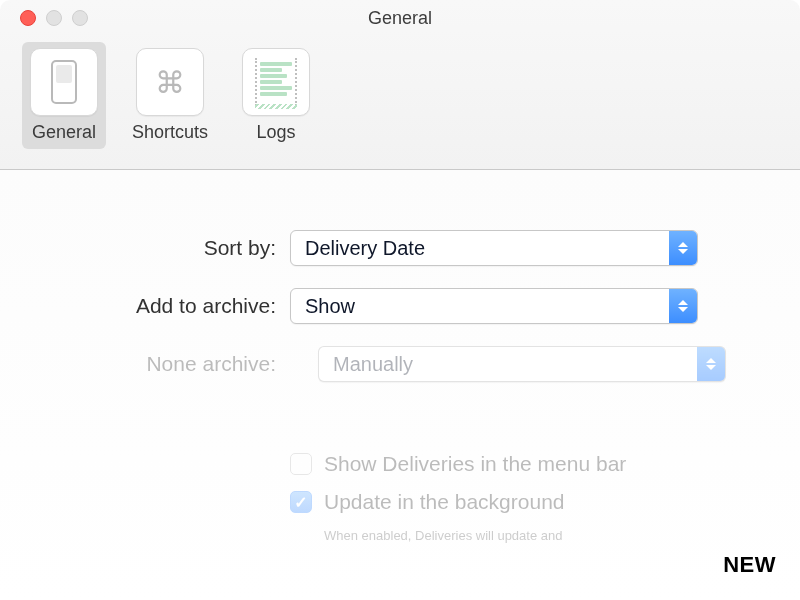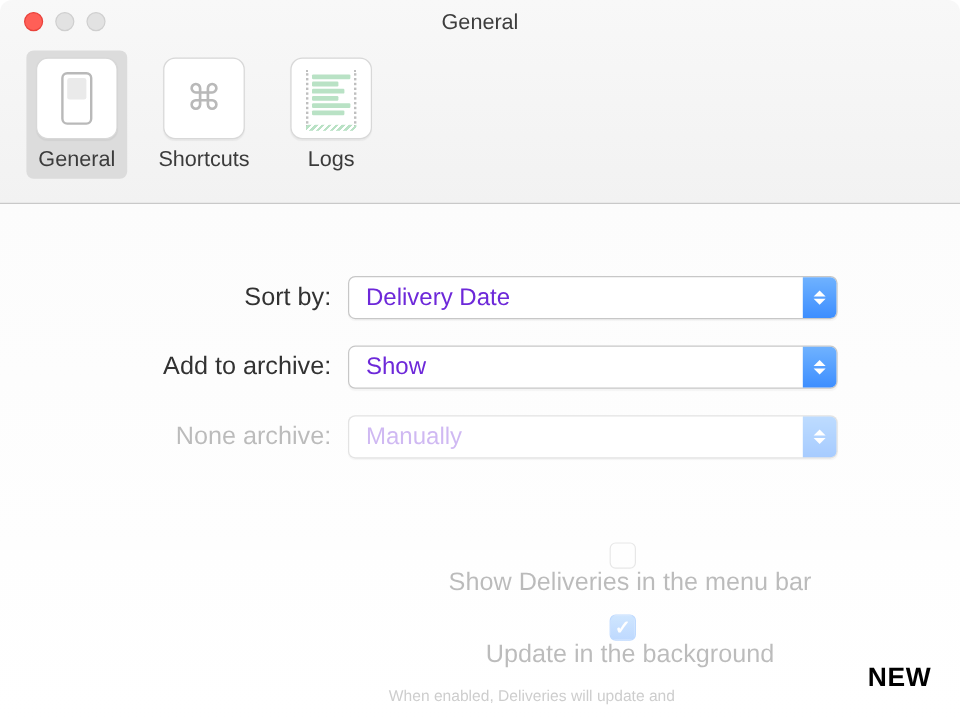--- a/index.html
+++ b/index.html
@@ -156,21 +156,21 @@
       border-radius: 6px;
       display: flex;
       align-items: center;
       justify-content: space-between;
       padding-left: 14px;
       box-shadow: 0 1px 1px rgba(0,0,0,0.04);
       position: relative;
     }
     .select-value {
       font-size: 20px;
-      color: #6d28d9;
+      color: #0f172a;
     }
     .select-arrows {
       width: 28px;
       height: 34px;
       background: linear-gradient(to bottom, #6fb2ff, #3d8eff);
       border-top-right-radius: 5px;
       border-bottom-right-radius: 5px;
       display: flex;
       flex-direction: column;
       align-items: center;
@@ -187,21 +187,20 @@
 
     .faded-section {
       margin-top: 70px;
       padding-left: 250px;
       opacity: 0.32;
     }
     .faded-section .form-row-check {
       display: flex;
       align-items: center;
       margin-bottom: 14px;
-      flex-direction: column;
     }
     .checkbox {
       width: 22px;
       height: 22px;
       border: 1px solid #b8b8b8;
       border-radius: 5px;
       background: #fff;
       margin-right: 12px;
       display: flex;
       align-items: center;
@@ -223,21 +222,21 @@
     }
     .description {
       font-size: 13px;
       color: #666;
       padding-left: 34px;
       margin-top: 4px;
     }
 
     .faded-row .form-label,
     .faded-row .select-value { opacity: 0.32; }
-    .faded-row .select { border-color: rgba(199,199,199,0.5); }
+    .faded-row .select { border-color: rgba(199,199,199,0.5); margin-left: 28px; }
     .faded-row .select-arrows { opacity: 0.45; }
 
     .new-badge {
       position: absolute;
       right: 24px;
       bottom: 22px;
       font-size: 22px;
       font-weight: 800;
       letter-spacing: 0.5px;
       color: #000;

